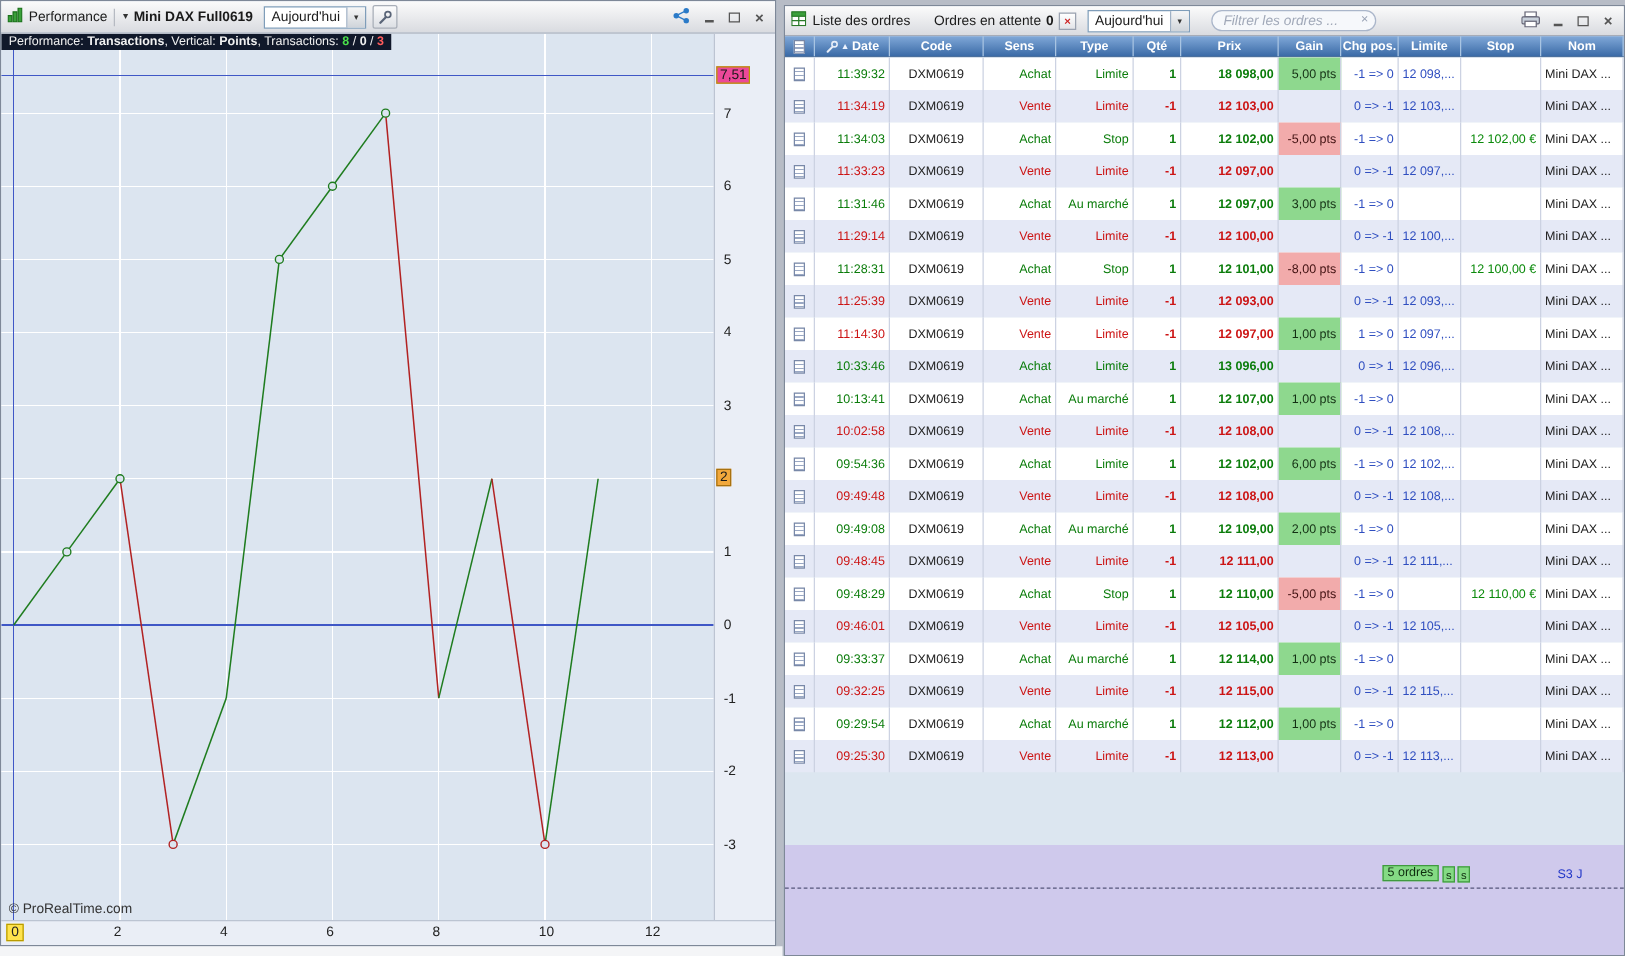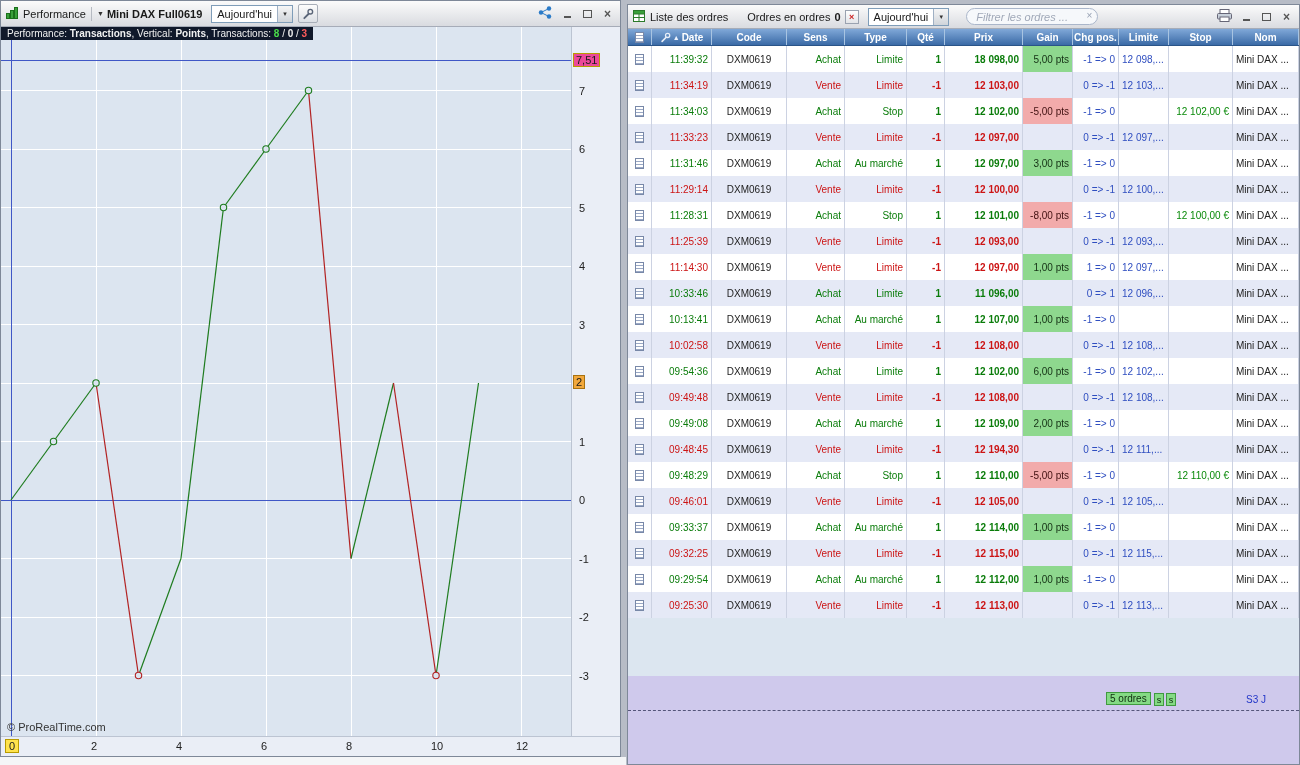--- a/index.html
+++ b/index.html
@@ -200,21 +200,21 @@
   <div id="right-win" class="window">
     <div class="toolbar">
       <span><svg width="12" height="12">
             <rect x="0.5" y="0.5" width="11" height="11" fill="#fff" stroke="#2a7a2a"></rect>
             <rect x="0.5" y="0.5" width="11" height="3.5" fill="#3aa03a" stroke="#2a7a2a"></rect>
             <line x1="0.5" y1="7.5" x2="11.5" y2="7.5" stroke="#2a7a2a"></line>
             <line x1="6" y1="4" x2="6" y2="11.5" stroke="#2a7a2a"></line>
           </svg></span>
       <span class="tb-title">Liste des ordres</span>
       <span class="pending">
-        <span>Ordres en ordres</span>
+        <span>Ordres en attente</span>
         <b>0</b>
         <span class="cancel-box">
             <span>×</span>
           </span>
       </span>
       <span class="select">
         <span>Aujourd'hui</span>
         <span class="sel-arrow">
             <span>▾</span>
           </span>
@@ -414,21 +414,21 @@
         </div>
         <div class="trow">
           <div class="cell c" style="width: 24px;">
             <span class="doc-icon"></span>
           </div>
           <div class="cell r side-buy" style="width: 60px;">10:33:46</div>
           <div class="cell c dark" style="width: 75px;">DXM0619</div>
           <div class="cell r side-buy" style="width: 58px;">Achat</div>
           <div class="cell r side-buy" style="width: 62px;">Limite</div>
           <div class="cell r b side-buy" style="width: 38px;">1</div>
-          <div class="cell r b side-buy" style="width: 78px;">11 096,00</div>
+          <div class="cell r b side-buy" style="width: 78px;">13 096,00</div>
           <div class="cell r " style="width: 50px;"></div>
           <div class="cell r blue" style="width: 46px;">0 =&gt; 1</div>
           <div class="cell l blue" style="width: 50px;">12 096,...</div>
           <div class="cell r green" style="width: 64px;"></div>
           <div class="cell l dark" style="width: 66px;">Mini DAX ...</div>
         </div>
         <div class="trow">
           <div class="cell c" style="width: 24px;">
             <span class="doc-icon"></span>
           </div>
@@ -510,21 +510,21 @@
         </div>
         <div class="trow">
           <div class="cell c" style="width: 24px;">
             <span class="doc-icon"></span>
           </div>
           <div class="cell r side-sell" style="width: 60px;">09:48:45</div>
           <div class="cell c dark" style="width: 75px;">DXM0619</div>
           <div class="cell r side-sell" style="width: 58px;">Vente</div>
           <div class="cell r side-sell" style="width: 62px;">Limite</div>
           <div class="cell r b side-sell" style="width: 38px;">-1</div>
-          <div class="cell r b side-sell" style="width: 78px;">12 194,30</div>
+          <div class="cell r b side-sell" style="width: 78px;">12 111,00</div>
           <div class="cell r " style="width: 50px;"></div>
           <div class="cell r blue" style="width: 46px;">0 =&gt; -1</div>
           <div class="cell l blue" style="width: 50px;">12 111,...</div>
           <div class="cell r green" style="width: 64px;"></div>
           <div class="cell l dark" style="width: 66px;">Mini DAX ...</div>
         </div>
         <div class="trow">
           <div class="cell c" style="width: 24px;">
             <span class="doc-icon"></span>
           </div>

